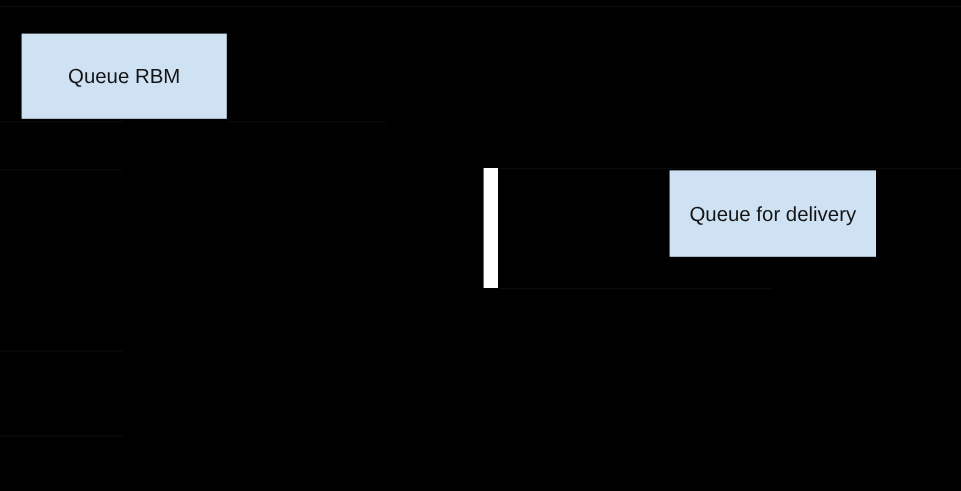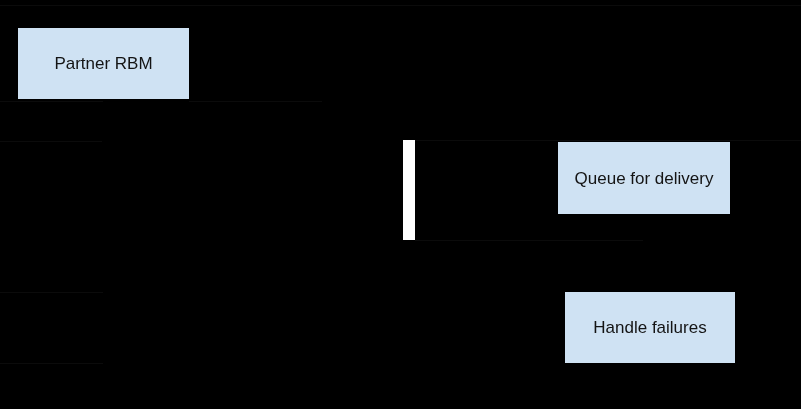--- a/index.html
+++ b/index.html
@@ -63,27 +63,24 @@
   <div class="faint-line" id="faint-top"></div>
   <div class="faint-line" id="faint-a1"></div>
   <div class="faint-line" id="faint-a2"></div>
   <div class="faint-line" id="faint-b1"></div>
   <div class="faint-line" id="faint-b2"></div>
   <div class="faint-line" id="faint-c1"></div>
   <div class="faint-line" id="faint-d1"></div>
   <div class="faint-line" id="faint-e1"></div>
 
   <div class="node" id="node-google-rbm">
-    <span>Partner RBM</span>
+    <span>Queue RBM</span>
   </div>
 
 
   <div class="activation-bar"></div>
 
   <div class="node" id="node-queue-delivery">
     <span>Queue for delivery</span>
   </div>
 
-  <div class="node" id="node-handle-failures">
-    <span>Handle failures</span>
-  </div>
 
 </div>
 
 </body></html>

